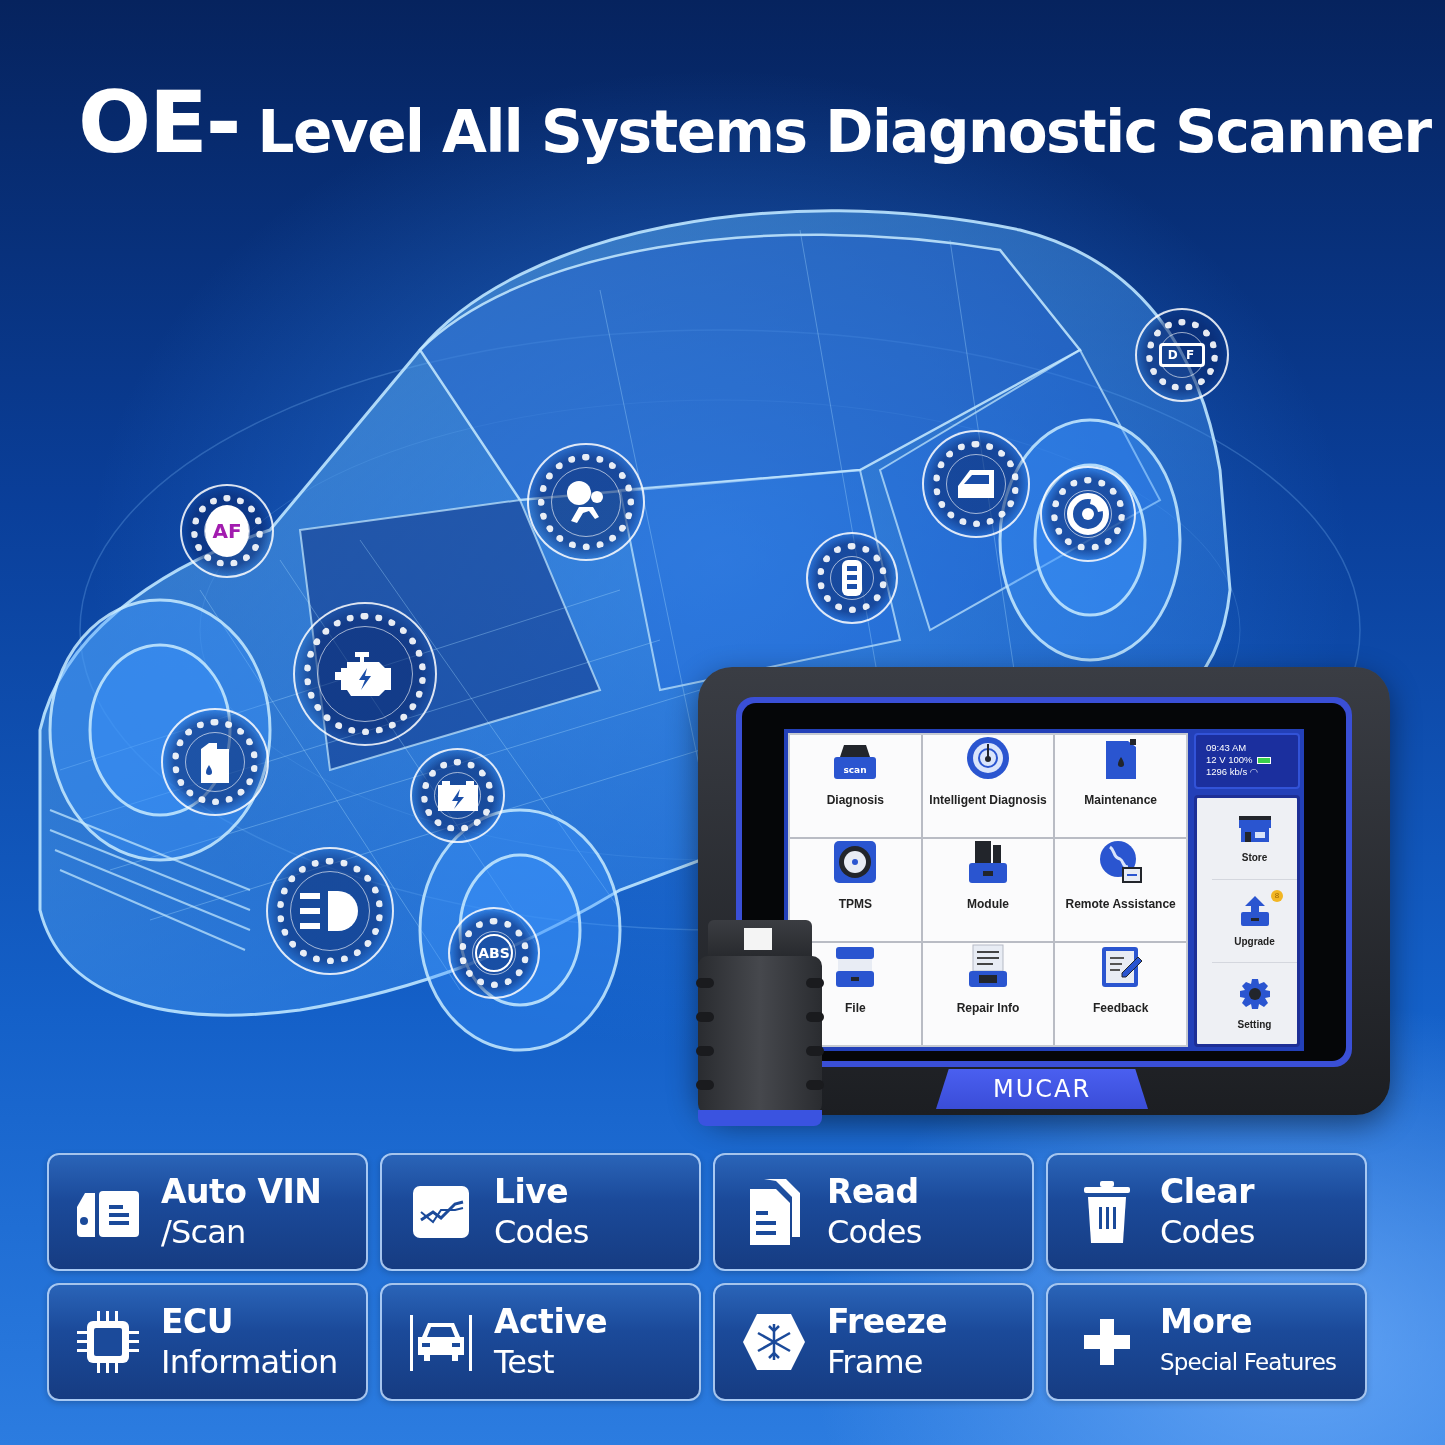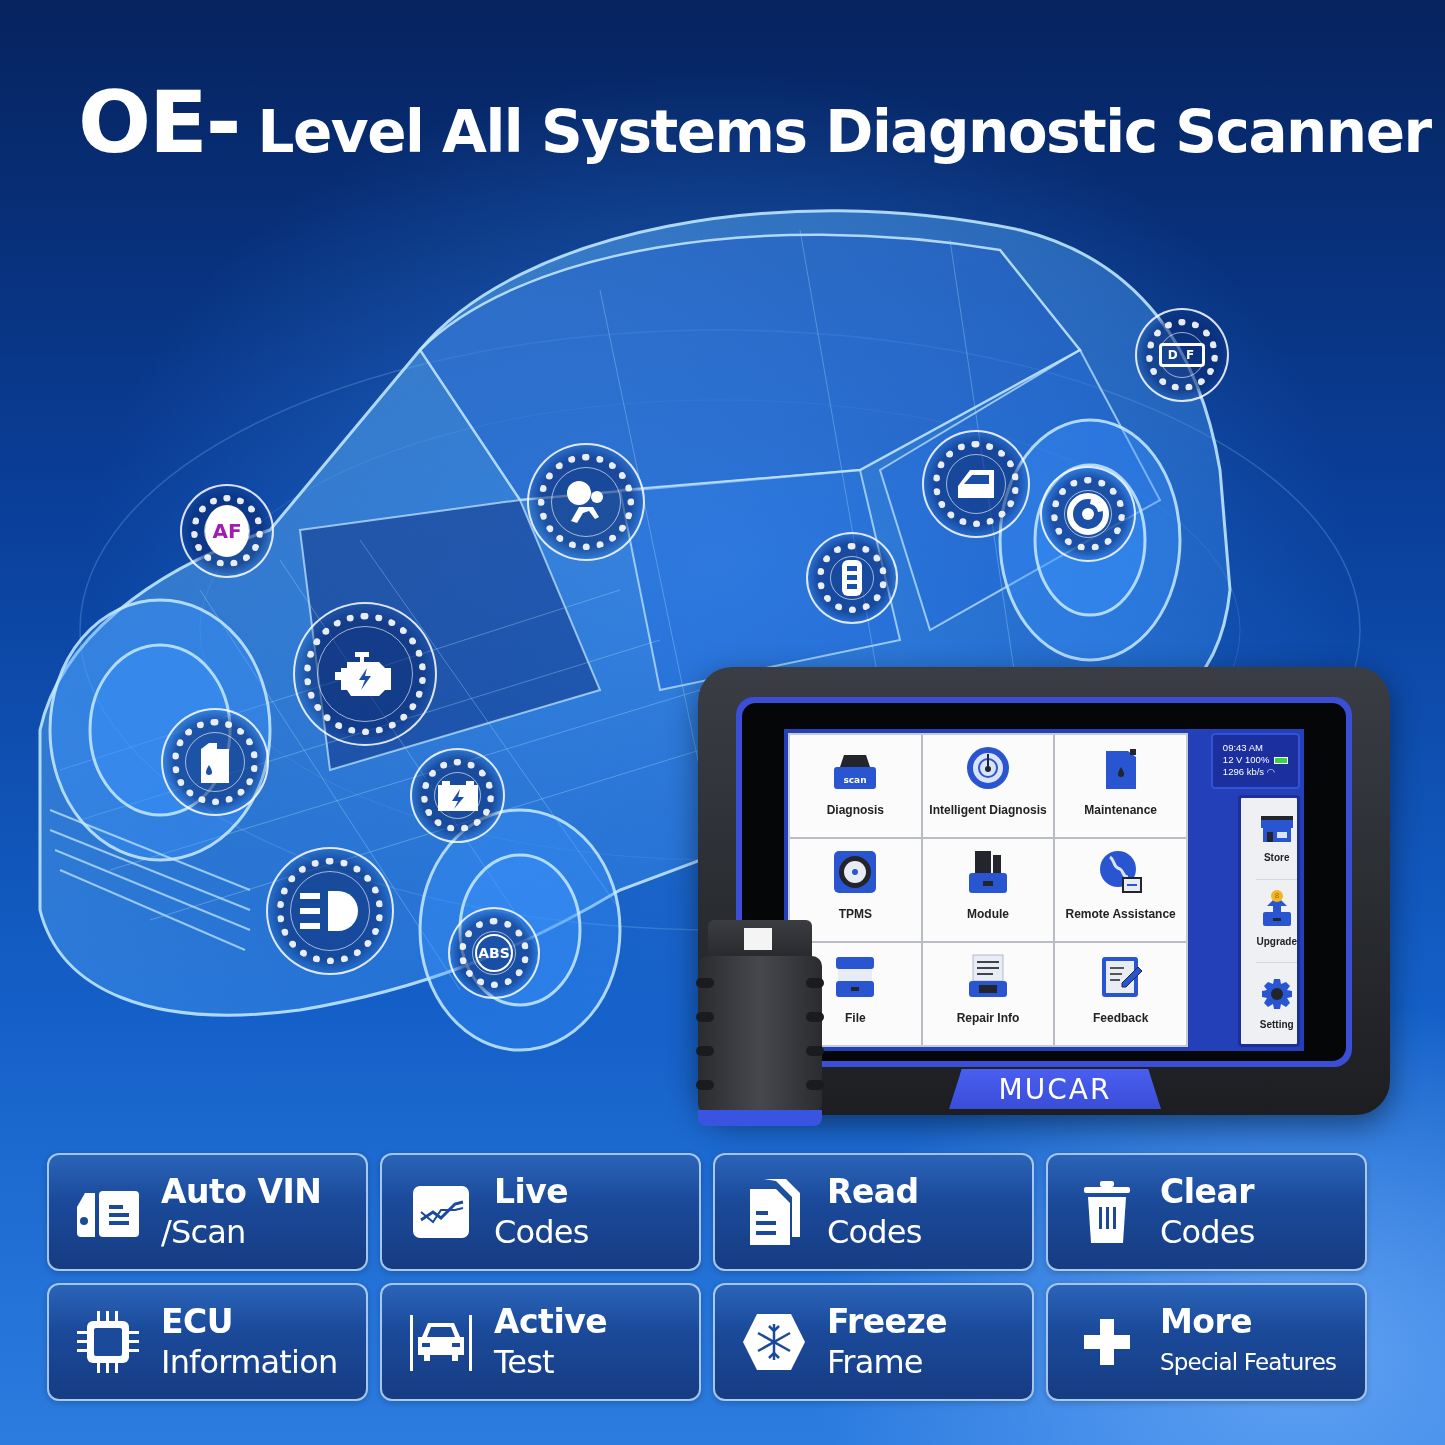--- a/index.html
+++ b/index.html
@@ -60,26 +60,26 @@
   .screen-ui {
     position: absolute; left: 42px; top: 26px; width: 520px; height: 322px;
     background: #2340b8; padding: 4px; display: flex; gap: 6px;
   }
   .app-grid {
     width: 400px; height: 100%; background: #b9bcc4;
     display: grid; grid-template-columns: repeat(3, 1fr); grid-template-rows: repeat(3, 1fr); gap: 2px;
     border: 2px solid #c6cad1;
   }
   .app-tile {
-    background: #fbfbfc; display: flex; flex-direction: column; align-items: center; justify-content: center;
+    background: #fbfbfc; display: flex; flex-direction: column; align-items: center; justify-content: flex-start;
     padding-bottom: 10px; cursor: pointer;
   }
   .app-tile .app-ico { width: 46px; height: 46px; margin-bottom: 12px; }
   .app-tile .app-label { font-size: 12px; color: #222; font-family: "Liberation Sans", sans-serif; font-weight: 700; }
-  .side-col { flex: 1; display: flex; flex-direction: column; gap: 6px; align-items: flex-end; }
+  .side-col { flex: 1; display: flex; flex-direction: column; gap: 6px; }
   .status-box {
     height: 56px; background: #1b2f9e; border: 2px solid #3253d8; border-radius: 4px;
     padding: 7px 10px; color: #fff; font-size: 9.5px; line-height: 12px;
     font-family: "Liberation Sans", sans-serif;
   }
   .status-box .batt { display: inline-block; width: 14px; height: 7px; background: #3bd14b; border: 1px solid #fff; vertical-align: middle; margin-left: 2px; }
   .side-menu {
     flex: 1; background: #eef0f4; border: 3px solid #1d2f96; border-radius: 4px;
     display: flex; flex-direction: column; padding-left: 15px;
   }
@@ -87,25 +87,25 @@
     flex: 1; display: flex; flex-direction: column; align-items: center; justify-content: center; gap: 8px;
     border-bottom: 1px solid #d4d7de; position: relative; cursor: pointer;
   }
   .side-item:last-child { border-bottom: none; }
   .side-item .side-label { font-size: 10px; color: #222; font-weight: 700; }
   .badge {
     position: absolute; right: 14px; top: 10px; width: 12px; height: 12px; border-radius: 50%;
     background: #f2b623; color: #a06800; font-size: 8px; text-align: center; line-height: 12px;
   }
   .brand-bar {
-    position: absolute; left: 251px; bottom: 6px; width: 212px; height: 40px;
+    position: absolute; left: 238px; bottom: 6px; width: 212px; height: 40px;
     background: linear-gradient(180deg, #4a5ff0, #3a4dd8);
     clip-path: polygon(6% 0, 94% 0, 100% 100%, 0 100%);
     display: flex; align-items: center; justify-content: center;
-    color: #fff; font-size: 28px; letter-spacing: 2px; font-family: "DejaVu Sans", sans-serif;
+    color: #fff; font-size: 24px; letter-spacing: 2px; font-family: "DejaVu Sans", sans-serif;
   }
 
   
   .dongle {
     position: absolute; left: 696px; top: 920px; width: 128px; height: 206px;
   }
   .dongle-top {
     position: absolute; left: 12px; top: 0; width: 104px; height: 40px;
     background: linear-gradient(180deg, #3b3d42, #26282c); border-radius: 6px 6px 0 0;
   }

